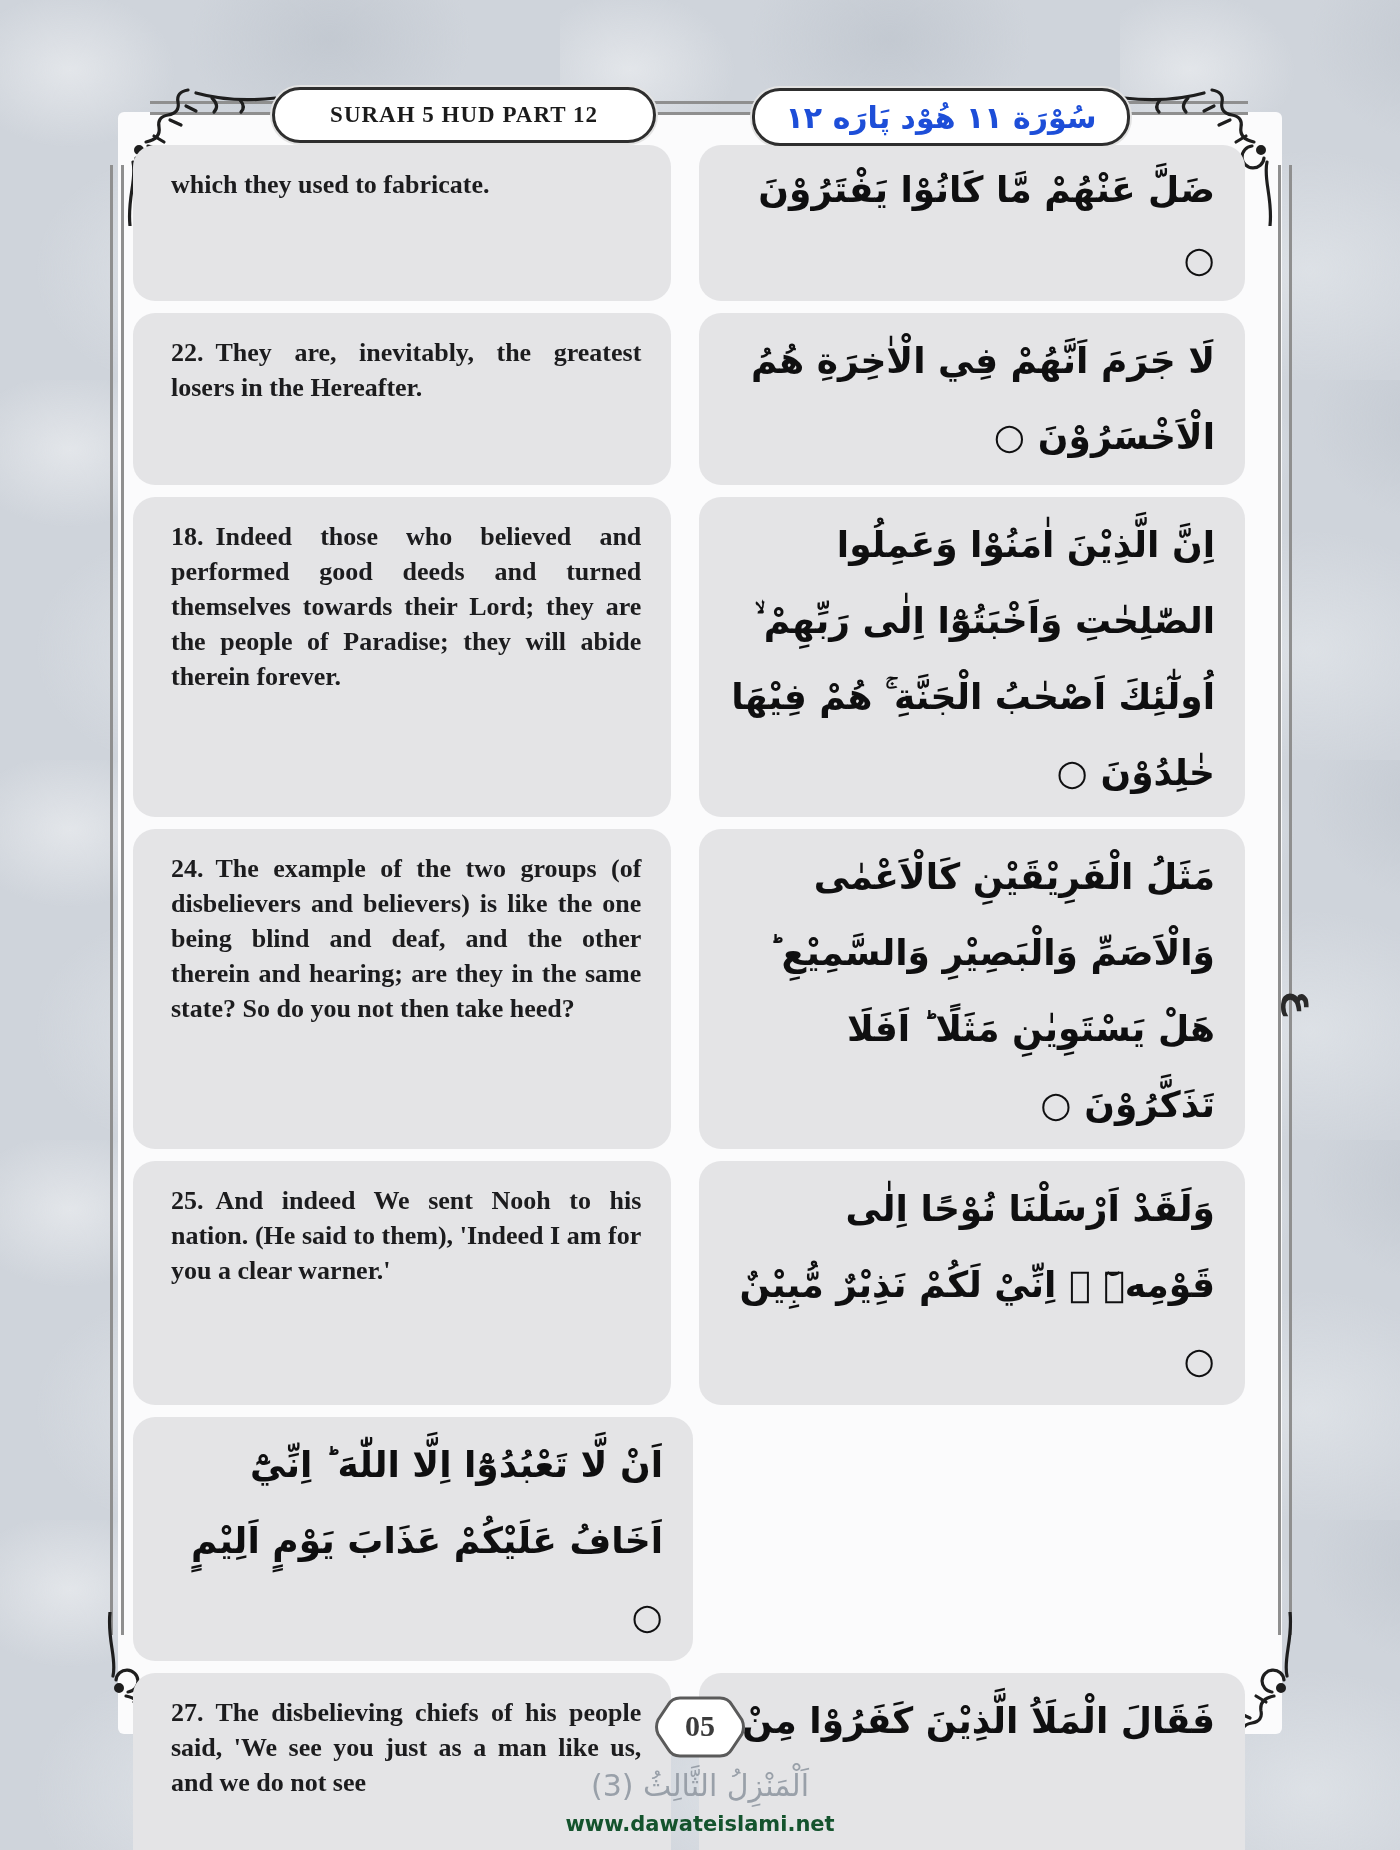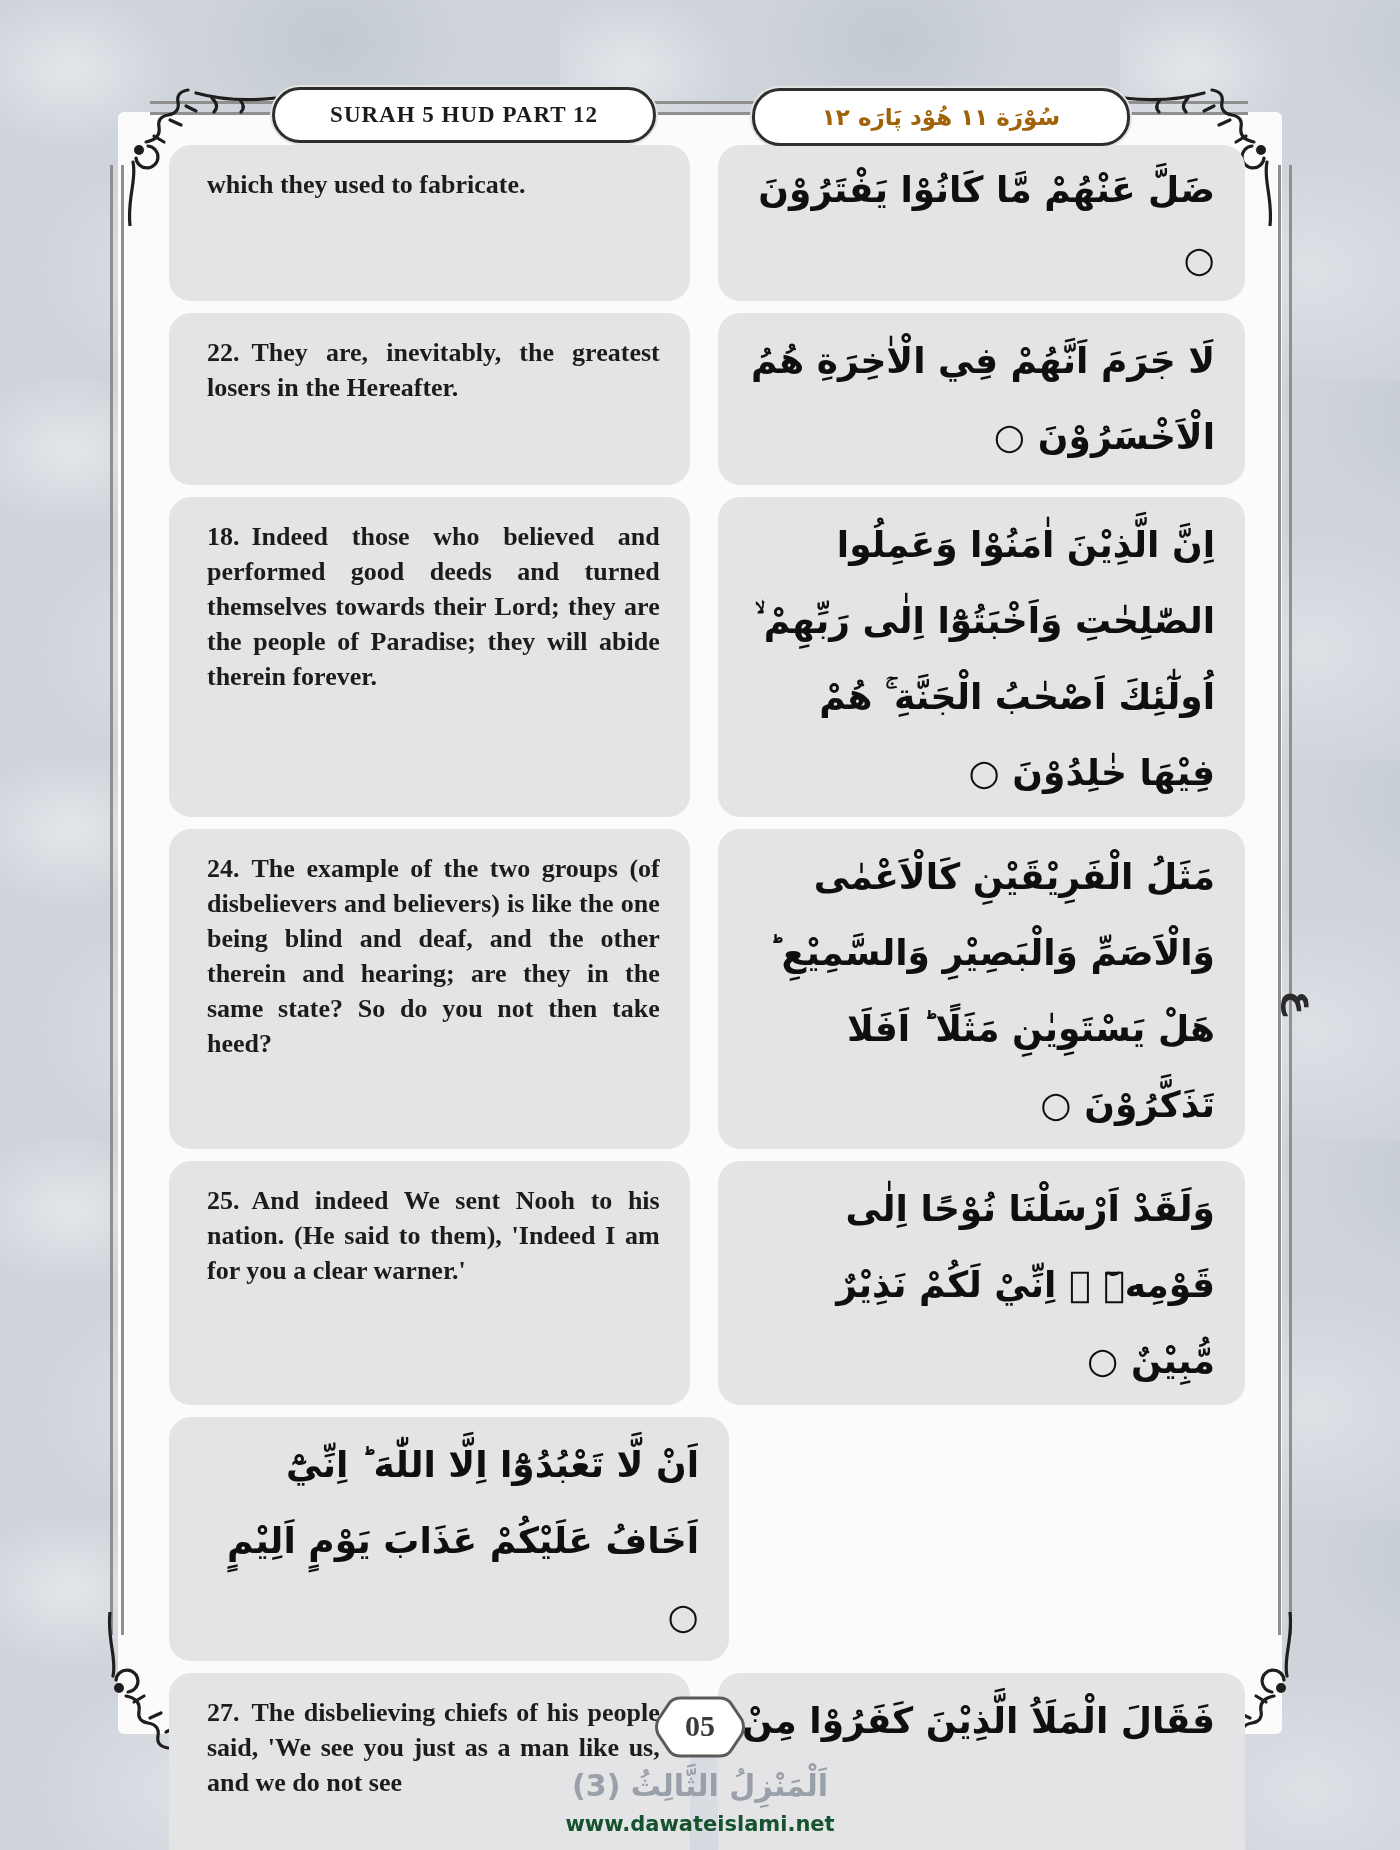--- a/index.html
+++ b/index.html
@@ -27,30 +27,30 @@
   .vrule-left{left:110px;top:165px;height:1470px;}
   .vrule-right{left:1278px;top:165px;height:1470px;}
   
   .pill{
     position:absolute;z-index:3;background:#ffffff;border:3px solid #2e2e2e;border-radius:28px;
     box-shadow:0 0 0 2px #e3e3e3;display:flex;align-items:center;justify-content:center;
   }
   .pill-left{left:272px;top:87px;width:378px;height:50px;}
   .pill-right{left:752px;top:88px;width:372px;height:52px;}
   .pill-left .label{font-weight:bold;font-size:23px;letter-spacing:1px;color:#1b1b1b;}
-  .pill-right .label{font-family:"DejaVu Sans", sans-serif;font-weight:bold;font-size:23px;color:#a16207;direction:rtl;}
+  .pill-right .label{font-family:"DejaVu Sans", sans-serif;font-weight:bold;font-size:30px;color:#1d4ed8;direction:rtl;}
   
   .corner{position:absolute;width:160px;height:150px;z-index:2;}
   .c-tl{left:116px;top:76px;}
   .c-tr{left:1124px;top:76px;transform:scaleX(-1);}
   .c-bl{left:96px;top:1612px;transform:scaleY(-1);}
   .c-br{left:1144px;top:1612px;transform:scale(-1,-1);}
   
   .rows{position:absolute;left:133px;top:145px;width:1112px;display:flex;flex-direction:column;gap:12px;z-index:2;}
-  .row{display:flex;gap:28px;margin-left:36px;}
+  .row{display:flex;gap:28px;}
   .card{background:#e4e4e6;border-radius:22px;overflow:hidden;box-sizing:border-box;}
   .card.en{width:552px;padding:22px 30px 10px 38px;}
   .card.ar{width:560px;padding:10px 30px 6px 24px;}
   .entext{margin:0;font-size:26px;line-height:35px;color:#1c1c1e;font-weight:bold;text-align:justify;}
   .vnum:not(:empty){margin-right:12px;}
   .artext{
     margin:0;direction:rtl;text-align:right;font-family:"DejaVu Sans", sans-serif;
     font-weight:bold;font-size:36px;line-height:76px;color:#0f0f10;
   }
   .row-1 .card{min-height:96px;}  .row-1 .artext{line-height:70px;}
@@ -68,21 +68,21 @@
   
   .badge{position:absolute;left:650px;top:1694px;z-index:3;}
   .badge text{
     font-family:"Liberation Serif", serif;font-size:30px;font-weight:bold;fill:#3c3c3c;
     text-anchor:middle;dominant-baseline:middle;
   }
   
   .manzil{
     position:absolute;left:0;top:1768px;width:1400px;text-align:center;z-index:2;
     font-family:"DejaVu Sans", sans-serif;direction:rtl;
-    font-size:30px;font-weight:bold;color:#99a0a9;
+    font-size:30px;font-weight:normal;color:#99a0a9;
   }
   .website{
     position:absolute;left:0;top:1812px;width:1400px;text-align:center;z-index:2;
     font-family:"DejaVu Sans", sans-serif;font-size:21px;font-weight:bold;color:#14532d;
   }
 </style>
 </head>
 <body>
 
 <div class="page-white"></div>

